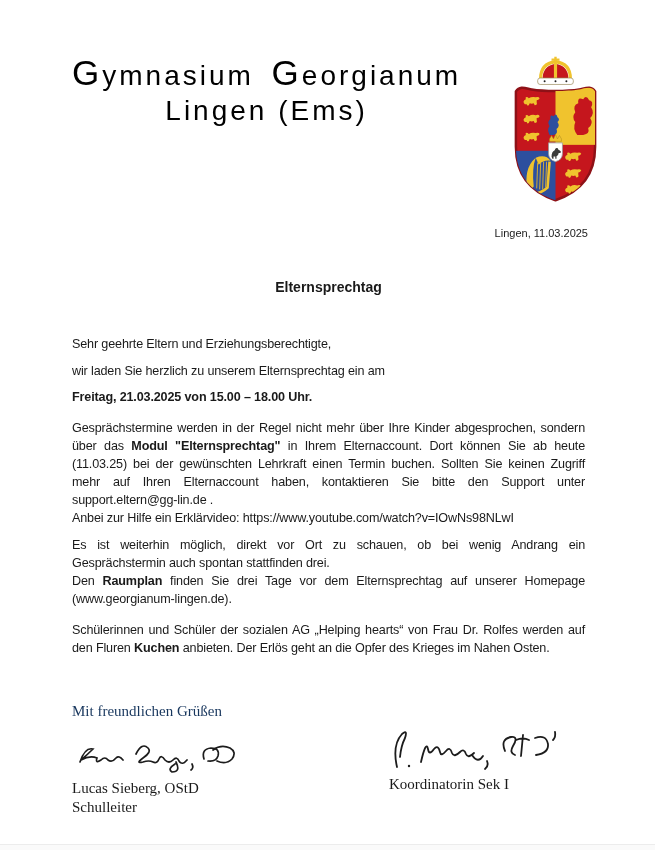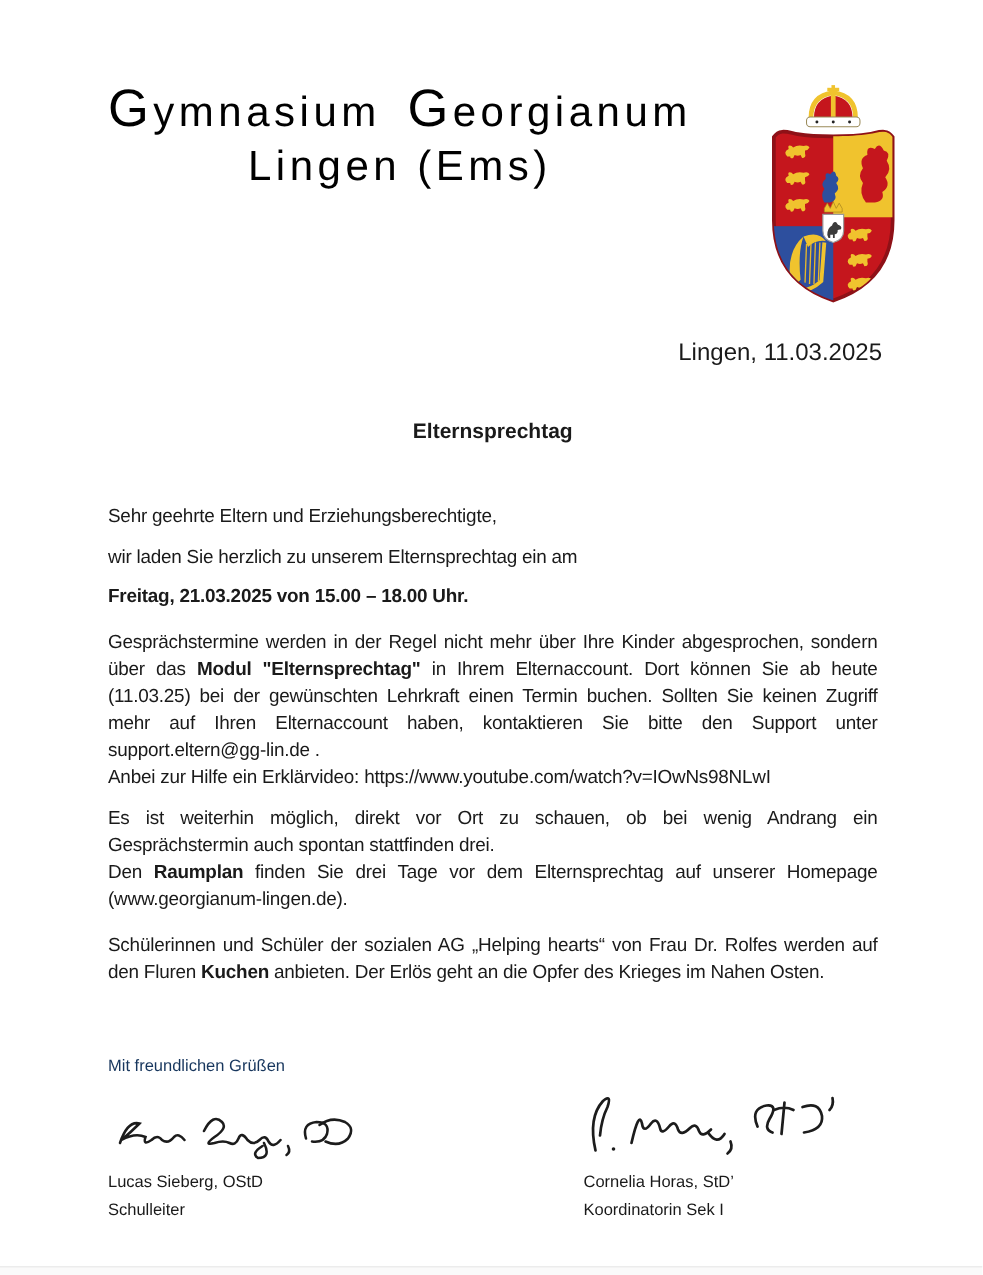--- a/index.html
+++ b/index.html
@@ -11,32 +11,32 @@
   }
   .page{position:absolute;inset:0;background:#fff;border-radius:12px;}
   
   .school-header{position:absolute;left:72px;top:52px;line-height:1.18;color:#000;}
   .school-name{font-size:28px;letter-spacing:3px;word-spacing:7px;white-space:nowrap;}
   .school-name .big{font-size:35px;}
   .school-loc{font-size:28px;letter-spacing:3px;margin-top:1px;white-space:nowrap;text-align:center;}
   
   .crest{position:absolute;left:506px;top:55px;width:99px;height:150px;}
   
-  .date-line{position:absolute;top:227px;right:67px;font-size:16px;}
+  .date-line{position:absolute;top:227px;right:67px;font-size:11px;}
   
   .content{position:absolute;left:72px;top:278px;width:513px;font-size:12.6px;line-height:18px;letter-spacing:-0.15px;}
   .title{text-align:center;font-weight:bold;font-size:14px;letter-spacing:0;}
   .salutation{margin-top:39px;}
   .intro{margin-top:9px;}
   .event{margin-top:8px;text-align:left;font-weight:bold;}
   .para{margin-top:9px;text-align:justify;}
   .para.tight{margin-top:13px;}
   .b{font-weight:bold;}
   
-  .sign-area{position:absolute;left:72px;top:702px;width:513px;font-size:11px;line-height:19px;}
+  .sign-area{position:absolute;left:72px;top:702px;width:513px;font-size:15px;line-height:19px;font-family:Liberation Serif, serif;}
   .closing{color:#17365d;}
   .sig-row{display:flex;margin-top:14px;}
   .sig-block{width:280px;}
   .sig-block.right{margin-left:auto;width:196px;}
   .sig-svg{display:block;}
   .sig-block.right .sig-svg{margin-top:-8px;margin-left:-6px;}
   .sig-name{margin-top:4px;}
   .sig-role{}
   .bottom-edge{position:absolute;left:0;bottom:0;width:100%;height:5px;background:#fafafa;border-top:1px solid #ececec;}
 </style>
@@ -146,20 +146,19 @@
             <circle cx="26" cy="39" r="1.2" fill="#1c1c1c" stroke="none"></circle>
             <path d="M38,35 Q43,13 45,22 Q46,29 51,22 Q55,17 57,25 Q58,30 63,24 Q67,19 69,26 Q71,31 77,25 Q81,21 83,27 Q85,32 91,26"></path>
             <path d="M89,28 Q95,37 100,29"></path>
             <path d="M104,34 q2,5 -2,8"></path>
             <path d="M122,24 Q117,12 128,10 Q136,9 130,19 Q126,26 132,28"></path>
             <path d="M140,8 L138,29 M133,13 Q140,10 146,13"></path>
             <path d="M152,11 Q163,7 165,17 Q166,26 153,28"></path>
             <path d="M172,5 q1,5 -2,8"></path>
           </g>
         </svg>
-        <div class="sig-name">Cornelia Horas, StD’</div>
         <div class="sig-role">Koordinatorin Sek I</div>
       </div>
     </div>
   </div>
 
   <div class="bottom-edge"></div>
 </div>
 
 </body></html>

